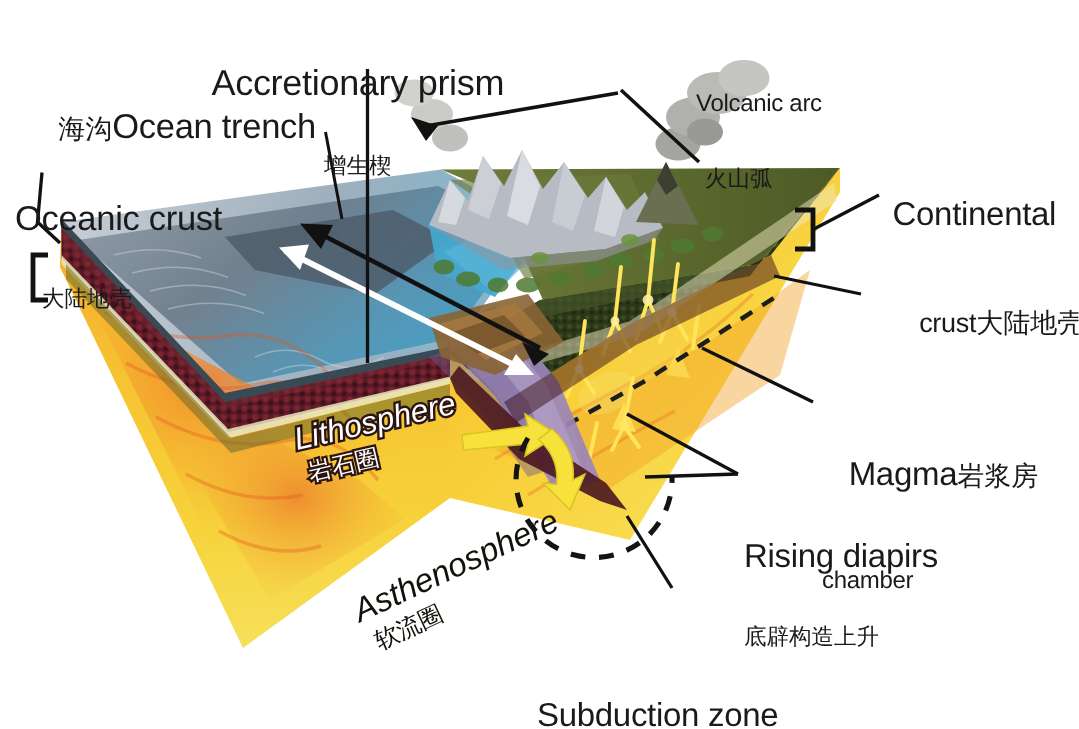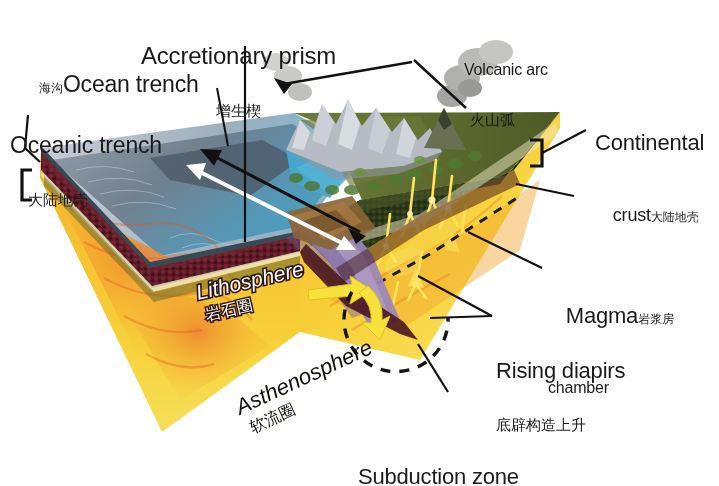--- a/index.html
+++ b/index.html
@@ -3,21 +3,21 @@
 <meta charset="utf-8">
 <style>
   html,body{margin:0;padding:0;background:#ffffff;}
   body{width:719px;height:486px;overflow:hidden;
        font-family:"Liberation Sans","DejaVu Sans",sans-serif;}
   #stage{position:relative;width:719px;height:486px;background:#fff;}
   #stage svg{position:absolute;left:0;top:0;}
   .lbl{position:absolute;color:#1a1a1a;line-height:1.08;white-space:pre;}
   .en{font-size:21px;letter-spacing:-0.2px;}
   .cn{font-size:15px;font-family:Liberation Serif, serif;}
-  .inline-cn{font-size:12px;}
+  .inline-cn{font-size:18px;}
 </style>
 </head>
 <body>
 
 <div id="stage">
 
 <svg width="719" height="486" viewBox="0 0 719 486">
   <defs>
     <linearGradient id="gAsth" x1="0" y1="0" x2="0" y2="1">
       <stop offset="0%" stop-color="#f2a92b"></stop>
@@ -297,21 +297,21 @@
 <div class="lbl" style="left:141px;top:8px;">
   <div class="en" style="font-size:24px;">Accretionary prism</div>
   <div class="cn" style="text-align:center;">增生楔</div>
 </div>
 
 <div class="lbl" style="left:30px;top:55px;">
   <span class="inline-cn">海沟</span><span class="en" style="font-size:23px;">Ocean trench</span>
 </div>
 
 <div class="lbl" style="left:10px;top:98px;">
-  <div class="en" style="font-size:23px;">Oceanic trench</div>
+  <div class="en" style="font-size:23px;">Oceanic crust</div>
   <div class="cn" style="margin-left:18px;">大陆地壳</div>
 </div>
 
 <div class="lbl" style="left:464px;top:26px;">
   <div class="en" style="font-size:16px;">Volcanic arc</div>
   <div class="cn" style="margin-left:6px;">火山弧</div>
 </div>
 
 <div class="lbl" style="left:595px;top:96px;">
   <div class="en" style="font-size:22px;">Continental</div>

